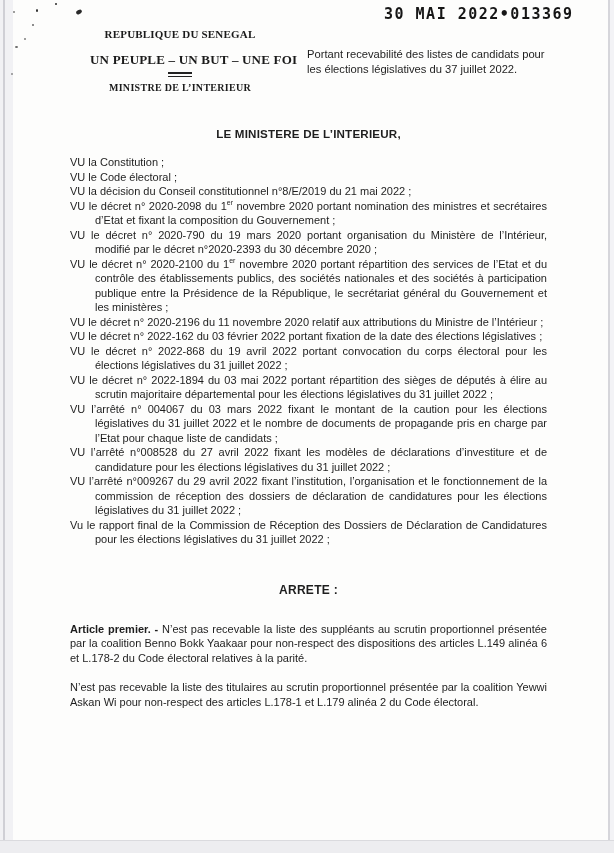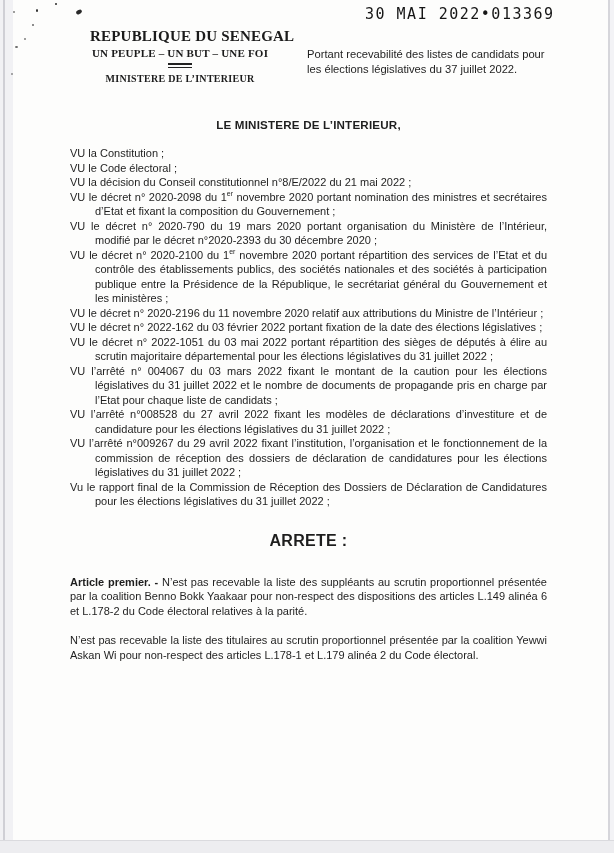--- a/index.html
+++ b/index.html
@@ -25,31 +25,31 @@
   .sp3{left:36px;top:9px;width:2px;height:3px;}
   .sp4{left:32px;top:24px;width:2px;height:2px;opacity:.7;}
   .sp5{left:24px;top:38px;width:2px;height:2px;opacity:.6;}
   .sp6{left:15px;top:46px;width:3px;height:2px;opacity:.7;}
   .sp7{left:13px;top:11px;width:2px;height:2px;opacity:.6;}
   .sp8{left:11px;top:73px;width:2px;height:2px;opacity:.5;}
 
   .content{position:relative;padding:0 67px 0 70px;}
 
   .stamp{
-    position:absolute;left:365px;top:5px;
+    position:absolute;left:384px;top:5px;
     font-family:"DejaVu Sans Mono", monospace;
-    font-weight:normal;font-size:15px;letter-spacing:1.5px;
+    font-weight:bold;font-size:15px;letter-spacing:1.5px;
     color:#161616;white-space:nowrap;
   }
 
   .header{display:flex;justify-content:space-between;margin-top:28px;}
   .letterhead{width:180px;text-align:center;margin-left:20px;
     font-family:"Liberation Serif", serif;color:#1b1b1b;}
-  .republic{font-weight:bold;font-size:15px;letter-spacing:.2px;white-space:nowrap;}
-  .motto{font-weight:bold;font-size:11px;letter-spacing:.2px;margin-top:2px;white-space:nowrap;}
+  .republic{font-weight:bold;font-size:11px;letter-spacing:.2px;white-space:nowrap;}
+  .motto{font-weight:bold;font-size:13px;letter-spacing:.2px;margin-top:12px;white-space:nowrap;}
   .letterhead-rule{width:24px;height:2px;border-top:2px solid #222;border-bottom:1px solid #222;margin:4px auto 5px auto;}
   .ministry{font-weight:bold;font-size:10px;letter-spacing:.3px;white-space:nowrap;}
 
   .arrete-header{width:240px;margin-top:10px;font-size:11px;}
   .arrete-no{font-weight:bold;font-size:11.5px;white-space:nowrap;}
   .arrete-no .dots{font-weight:bold;letter-spacing:.5px;}
   .subject{margin-top:9px;line-height:15px;font-size:11.2px;}
 
   .doc-title{
     text-align:center;font-weight:bold;font-size:11.6px;
@@ -60,22 +60,22 @@
     list-style:none;margin:15px 0 0 0;padding:0;
     font-size:11px;line-height:14.5px;
   }
   .vu-item{
     padding-left:25px;text-indent:-25px;
     text-align:justify;
   }
   .vu-item sup{font-size:7px;line-height:0;}
 
   .arrete-heading{
-    text-align:center;font-weight:bold;font-size:16px;
-    margin-top:23px;margin-bottom:25px;letter-spacing:.3px;
+    text-align:center;font-weight:bold;font-size:12px;
+    margin-top:36px;margin-bottom:25px;letter-spacing:.3px;
   }
 
   .article{
     margin:0 0 15px 0;font-size:11px;line-height:14.5px;text-align:justify;
   }
   .article .lead{font-weight:bold;}
 </style>
 </head>
 <body>
 
@@ -98,39 +98,40 @@
 
   <div class="stamp">30 MAI 2022•013369</div>
 
   <div class="content">
 
     <div class="header">
       <div class="letterhead">
         <div class="republic">REPUBLIQUE DU SENEGAL</div>
         <div class="motto">UN PEUPLE – UN BUT – UNE FOI</div>
         <div class="letterhead-rule"></div>
-        <div class="ministry">MINISTERE DE L’INTERIEUR</div>
+        <div class="ministry">MINISTRE DE L’INTERIEUR</div>
       </div>
       <div class="arrete-header">
         <div class="subject">Portant recevabilité des listes de candidats pour les élections législatives du 37 juillet 2022.</div>
       </div>
     </div>
 
     <div class="doc-title">LE MINISTERE DE L’INTERIEUR,</div>
 
     <ul class="vu-list">
       <li class="vu-item">VU la Constitution ;</li>
       <li class="vu-item">VU le Code électoral ;</li>
-      <li class="vu-item">VU la décision du Conseil constitutionnel n°8/E/2022 du 21 mai 2022 ;</li>
+      <li class="vu-item">VU la décision du Conseil constitutionnel n°8/E/2019 du 21 mai 2022 ;</li>
       <li class="vu-item">VU le décret n° 2020-2098 du 1<sup>er</sup> novembre 2020 portant nomination des ministres et secrétaires d’Etat et fixant la composition du Gouvernement ;</li>
       <li class="vu-item">VU le décret n° 2020-790 du 19 mars 2020 portant organisation du Ministère de l’Intérieur, modifié par le décret n°2020-2393 du 30 décembre 2020 ;</li>
       <li class="vu-item">VU le décret n° 2020-2100 du 1<sup>er</sup> novembre 2020 portant répartition des services de l’Etat et du contrôle des établissements publics, des sociétés nationales et des sociétés à participation publique entre la Présidence de la République, le secrétariat général du Gouvernement et les ministères ;</li>
       <li class="vu-item">VU le décret n° 2020-2196 du 11 novembre 2020 relatif aux attributions du Ministre de l’Intérieur ;</li>
       <li class="vu-item">VU le décret n° 2022-162 du 03 février 2022 portant fixation de la date des élections législatives ;</li>
-      <li class="vu-item">VU le décret n° 2022-1051 du 03 mai 2022 portant répartition des sièges de députés à élire au scrutin majoritaire départemental pour les élections législatives du 31 juillet 2022 ;</li>
+      <li class="vu-item">VU le décret n° 2022-868 du 19 avril 2022 portant convocation du corps électoral pour les élections législatives du 31 juillet 2022 ;</li>
+      <li class="vu-item">VU le décret n° 2022-1894 du 03 mai 2022 portant répartition des sièges de députés à élire au scrutin majoritaire départemental pour les élections législatives du 31 juillet 2022 ;</li>
       <li class="vu-item">VU l’arrêté n° 004067 du 03 mars 2022 fixant le montant de la caution pour les élections législatives du 31 juillet 2022 et le nombre de documents de propagande pris en charge par l’Etat pour chaque liste de candidats ;</li>
       <li class="vu-item">VU l’arrêté n°008528 du 27 avril 2022 fixant les modèles de déclarations d’investiture et de candidature pour les élections législatives du 31 juillet 2022 ;</li>
       <li class="vu-item">VU l’arrêté n°009267 du 29 avril 2022 fixant l’institution, l’organisation et le fonctionnement de la commission de réception des dossiers de déclaration de candidatures pour les élections législatives du 31 juillet 2022 ;</li>
       <li class="vu-item">Vu le rapport final de la Commission de Réception des Dossiers de Déclaration de Candidatures pour les élections législatives du 31 juillet 2022 ;</li>
     </ul>
 
     <div class="arrete-heading">ARRETE :</div>
 
     <p class="article"><span class="lead">Article premier. -</span> <span>N’est pas recevable la liste des suppléants au scrutin proportionnel présentée par la coalition Benno Bokk Yaakaar pour non-respect des dispositions des articles L.149 alinéa 6 et L.178-2 du Code électoral relatives à la parité.</span></p>
 

